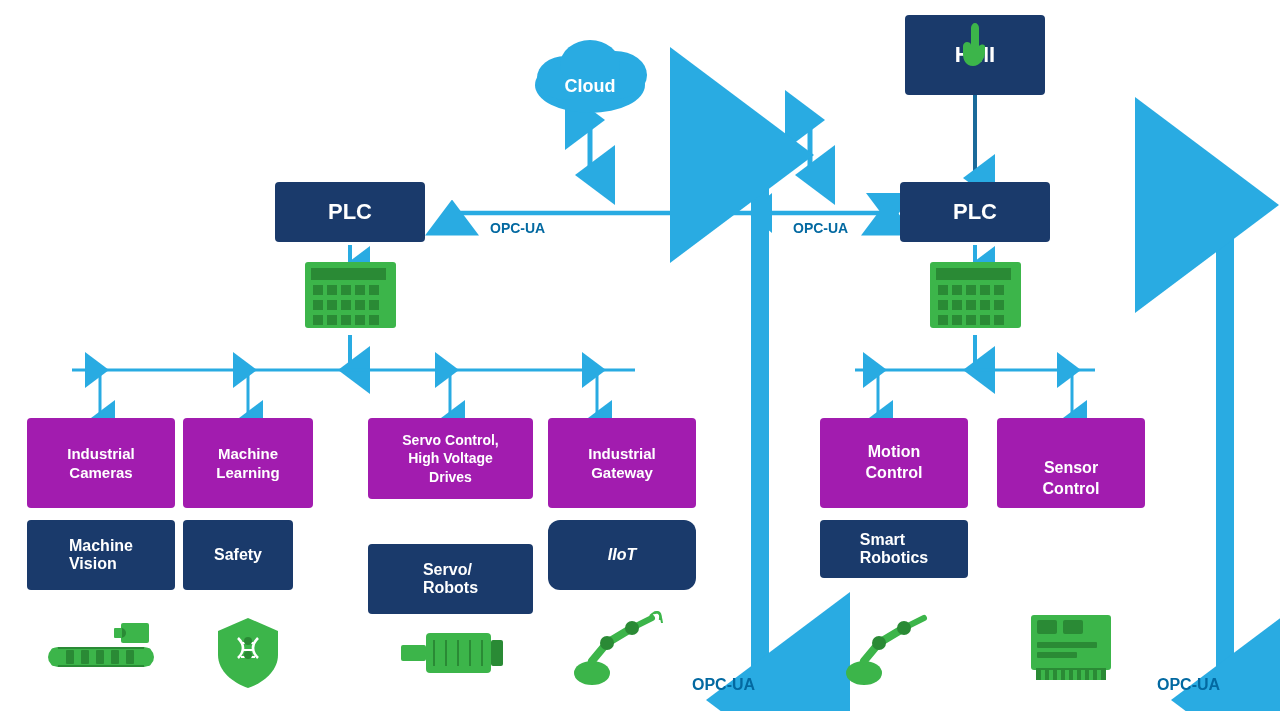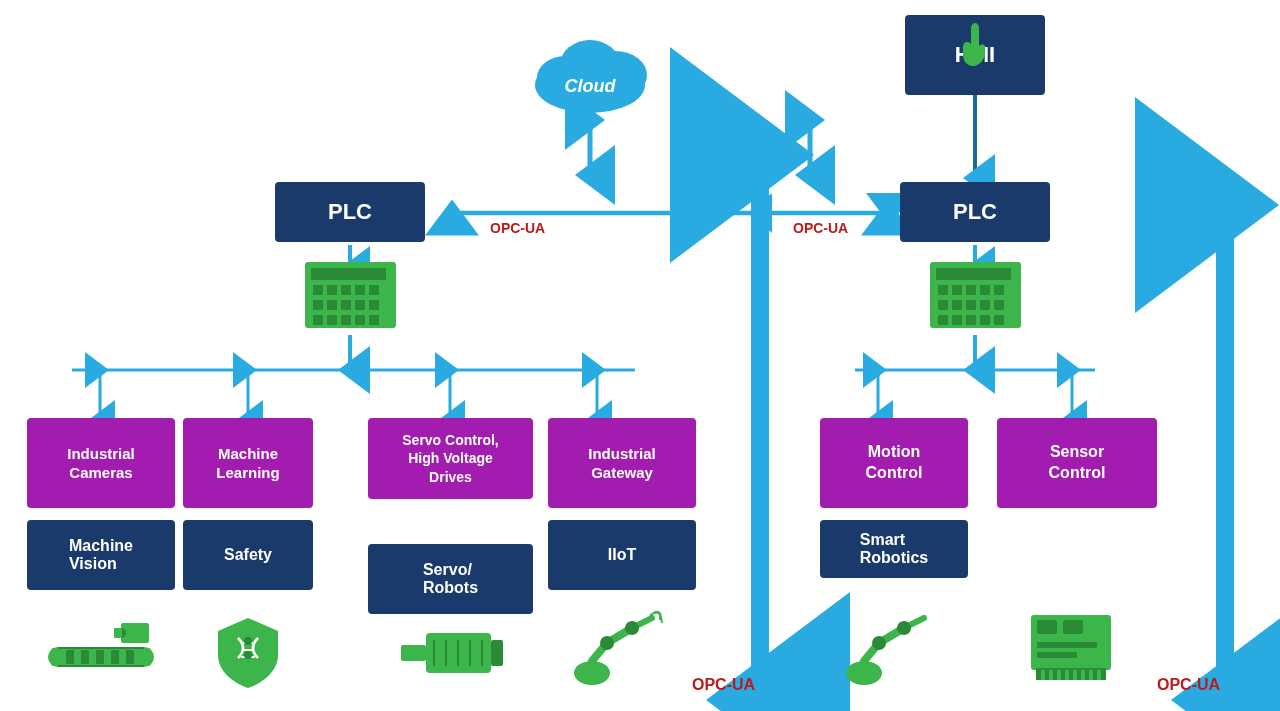--- a/index.html
+++ b/index.html
@@ -54,27 +54,26 @@
       position: absolute;
       top: 0; left: 0;
       width: 1280px;
       height: 711px;
       pointer-events: none;
     }
 
     
     .cloud-container {
       position: absolute;
-      font-style: italic;
     }
 
     
     .opc-label {
       position: absolute;
-      color: #b91c1c;
+      color: #0369a1;
       font-size: 14px;
       font-weight: 600;
     }
   </style>
 </head>
 <body>
 
 <div class="diagram">
 
   <svg class="arrows-svg">
@@ -227,37 +226,37 @@
   </div>
 
   <div class="box-green" style="left:548px; top:418px; width:148px; height:90px; font-size:15px;">
     <span>Industrial<br>Gateway</span>
   </div>
 
   <div class="box-blue" style="left:27px; top:520px; width:148px; height:70px; font-size:16px; border-radius:4px;">
     <span>Machine<br>Vision</span>
   </div>
 
-  <div class="box-blue" style="left:183px; top:520px; width:130px; height:70px; font-size:16px; border-radius:4px;">
+  <div class="box-blue" style="left:183px; top:520px; width:110px; height:70px; font-size:16px; border-radius:4px;">
     <span>Safety</span>
   </div>
 
   <div class="box-blue" style="left:368px; top:520px; width:165px; height:70px; font-size:16px; border-radius:4px;margin-top:24px;">
     <span>Servo/<br>Robots</span>
   </div>
 
-  <div class="box-blue" style="left:548px; top:520px; width:148px; height:70px; font-size:16px; border-radius:4px;">
+  <div class="box-blue" style="left:548px; top:520px; width:148px; height:70px; font-size:16px; border-radius:12px;font-style:italic;">
     <span>IIoT</span>
   </div>
 
   <div class="box-green" style="left:820px; top:418px; width:148px; height:90px; font-size:16px;">
     <span>Motion<br>Control</span>
   </div>
 
-  <div class="box-green" style="left:997px; top:418px; width:160px; height:90px; font-size:16px;">
+  <div class="box-green" style="left:997px; top:418px; width:148px; height:90px; font-size:16px;align-items:flex-end;">
     <span>Sensor<br>Control</span>
   </div>
 
   <div class="box-blue" style="left:820px; top:520px; width:148px; height:58px; font-size:16px; border-radius:4px;">
     <span>Smart<br>Robotics</span>
   </div>
 
 
   <div class="opc-label" style="left:490px; top:220px;">
     <span>OPC-UA</span>

